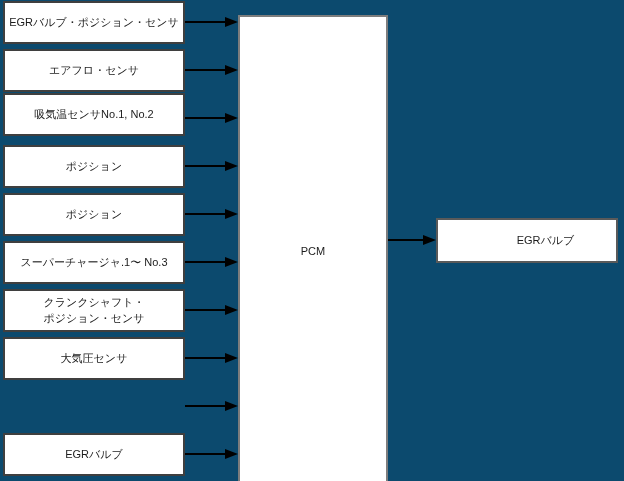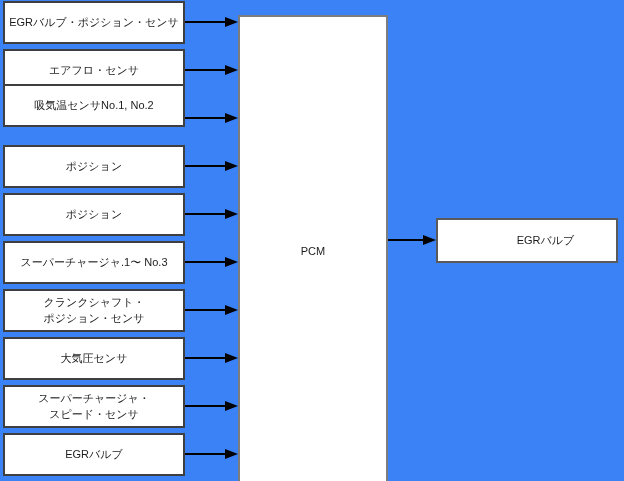--- a/index.html
+++ b/index.html
@@ -4,21 +4,21 @@
 <style>
   html, body {
     margin: 0;
     padding: 0;
     background: #ffffff;
   }
   #canvas {
     position: relative;
     width: 624px;
     height: 481px;
-    background: #3b82f6;
+    background: #0c4a6e;
     font-family: "Liberation Sans", "DejaVu Sans", sans-serif;
     overflow: hidden;
   }
   .box {
     position: absolute;
     box-sizing: border-box;
     background: #ffffff;
     display: flex;
     align-items: center;
     justify-content: center;
@@ -73,29 +73,27 @@
   .in-arrow { left: 185px; width: 53px; }
   .out-arrow { left: 388px; width: 48px; top: 235px; }
 </style>
 </head>
 <body>
 
 <div id="canvas">
 
   <div class="box left-box" style="top:1px"><span>EGRバルブ・ポジション・センサ</span></div>
   <div class="box left-box" style="top:49px"><span>エアフロ・センサ</span></div>
-  <div class="box left-box" style="top:84px"><span>吸気温センサNo.1, No.2</span></div>
+  <div class="box left-box" style="top:93px"><span>吸気温センサNo.1, No.2</span></div>
   <div class="box left-box" style="top:145px"><span>ポジション</span></div>
   <div class="box left-box" style="top:193px"><span>ポジション</span></div>
   <div class="box left-box" style="top:241px"><span>スーパーチャージャ.1〜 No.3</span></div>
   <div class="box left-box" style="top:337px"><span>大気圧センサ</span></div>
   <div class="box left-box" style="top:289px"><span>クランクシャフト・
 ポジション・センサ</span></div>
-  <div class="box left-box" style="top:385px"><span>スーパーチャージャ・
-スピード・センサ</span></div>
   <div class="box left-box" style="top:433px"><span>EGRバルブ</span></div>
 
   <div class="arrow in-arrow" style="top:17px">
       <div class="shaft"></div>
       <div class="head"></div>
     </div>
   <div class="arrow in-arrow" style="top:65px">
       <div class="shaft"></div>
       <div class="head"></div>
     </div>

